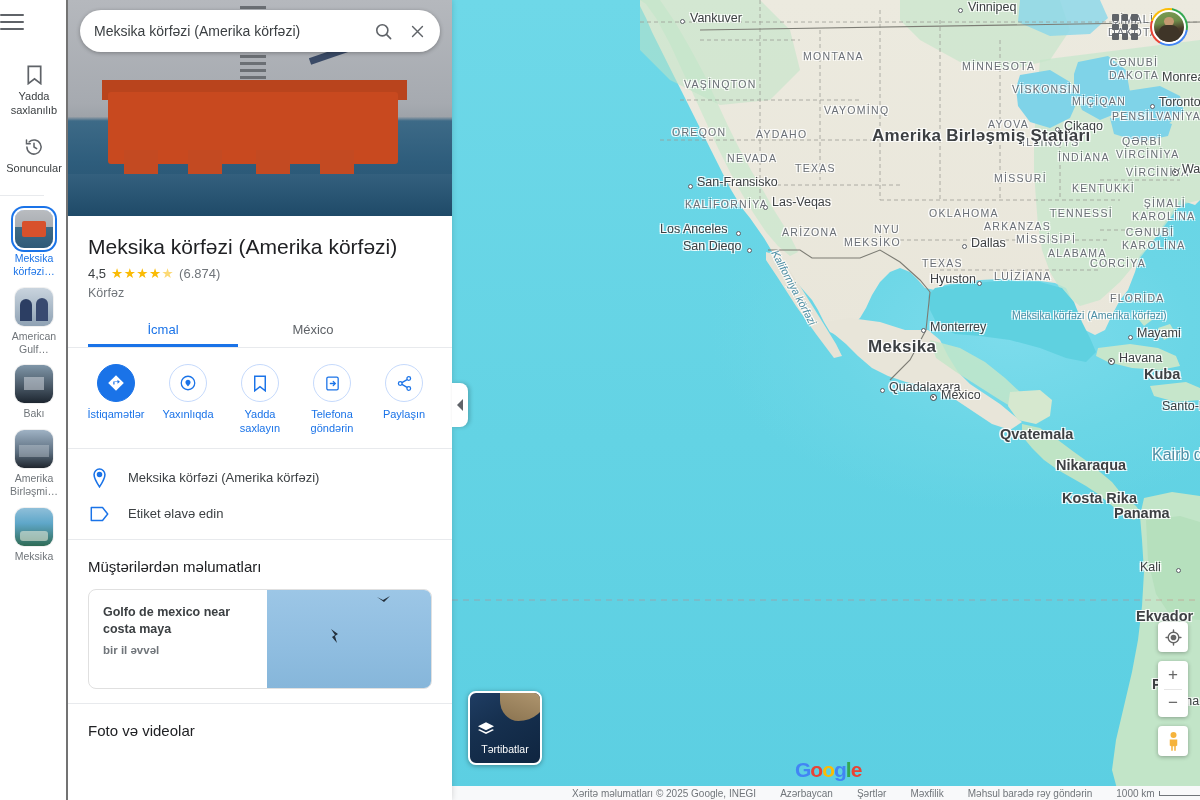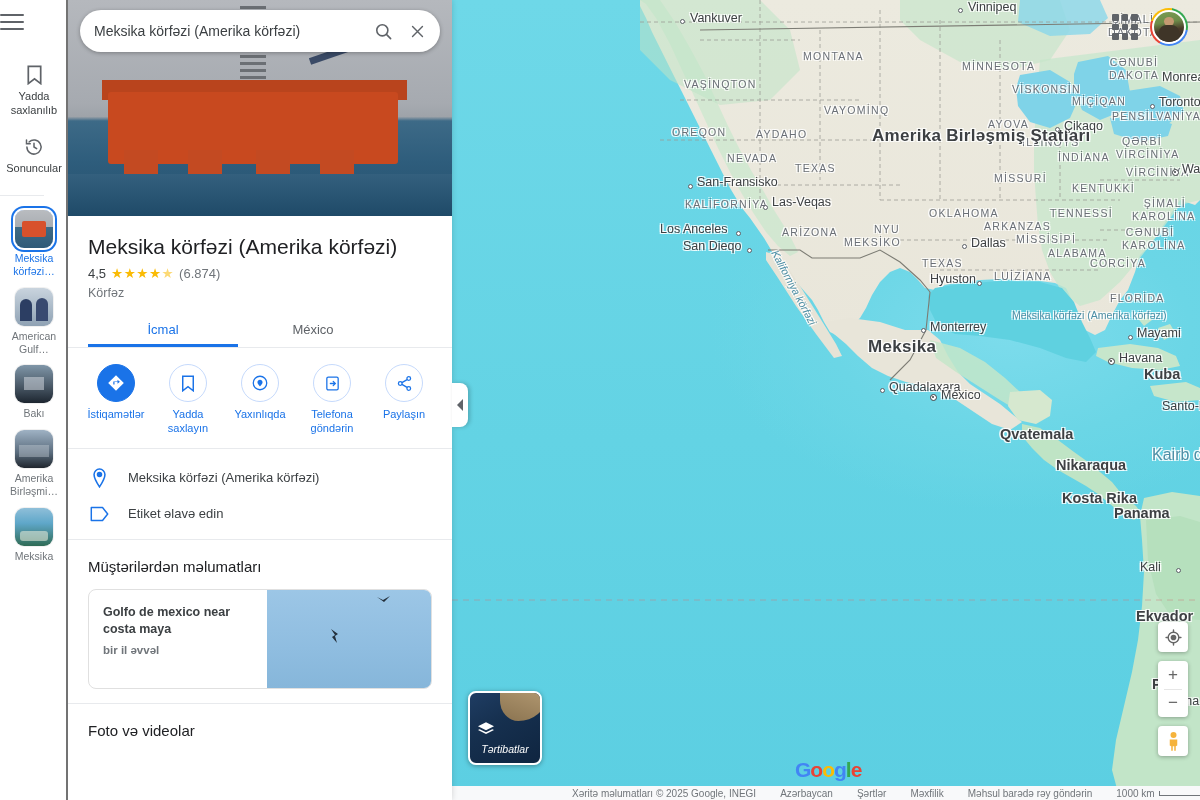--- a/index.html
+++ b/index.html
@@ -96,21 +96,21 @@
   .layers-card .sat-land {
     position:absolute; right:-6px; top:-6px; width:46px; height:34px;
     background: linear-gradient(200deg,#b59b73,#8a7350);
     border-radius: 0 0 60% 40%/0 0 70% 60%;
   }
   .layers-card .lay-ic {
     position: absolute; left: 8px; bottom: 27px; width: 16px; height: 14px; color:#fff;
   }
   .layers-card .lay-tx {
     position: absolute; left: 0; right: 0; bottom: 8px; text-align: center;
-    color: #fff; font-size: 10.5px; font-style: italic;
+    color: #fff; font-size: 10.5px;
   }
   .google-wm {
     position: absolute; left: 795px; bottom: 18px; font-size: 21px; font-weight: bold;
     letter-spacing: -1px; user-select: none;
   }
   .google-wm span:nth-child(1){color:#4285f4}
   .google-wm span:nth-child(2){color:#ea4335}
   .google-wm span:nth-child(3){color:#fbbc05}
   .google-wm span:nth-child(4){color:#4285f4}
   .google-wm span:nth-child(5){color:#34a853}
@@ -601,34 +601,34 @@
           <div class="circ">
             <svg width="18" height="18" viewBox="0 0 24 24" fill="currentColor">
               <path d="M12 1.6l10.4 10.4L12 22.4 1.6 12z" fill="currentColor"></path>
               <path d="M10 14v-3.2h4V13l3.2-2.6L14 7.8V10h-5.6v4z" fill="#1a73e8"></path>
             </svg>
           </div>
           <div class="alab">İstiqamətlər</div>
         </div>
         <div class="act">
           <div class="circ">
-            <svg width="14" height="17" viewBox="0 0 17 21" fill="none" stroke="currentColor" stroke-width="1.8">
-              <path d="M2 1.5h13v18l-6.5-5-6.5 5z"></path>
-            </svg>
-          </div>
-          <div class="alab">Yadda saxlayın</div>
+            <svg width="18" height="18" viewBox="0 0 24 24" fill="none" stroke="currentColor" stroke-width="1.7">
+              <circle cx="12" cy="12" r="9"></circle>
+              <path d="M12 7.5c1.9 0 3.4 1.5 3.4 3.4 0 2.3-3.4 5.6-3.4 5.6s-3.4-3.3-3.4-5.6c0-1.9 1.5-3.4 3.4-3.4z" fill="currentColor" stroke="none"></path>
+            </svg>
+          </div>
+          <div class="alab">Yaxınlıqda</div>
         </div>
         <div class="act">
           <div class="circ">
-            <svg width="18" height="18" viewBox="0 0 24 24" fill="none" stroke="currentColor" stroke-width="1.7">
-              <circle cx="12" cy="12" r="9"></circle>
-              <path d="M12 7.5c1.9 0 3.4 1.5 3.4 3.4 0 2.3-3.4 5.6-3.4 5.6s-3.4-3.3-3.4-5.6c0-1.9 1.5-3.4 3.4-3.4z" fill="currentColor" stroke="none"></path>
-            </svg>
-          </div>
-          <div class="alab">Yaxınlıqda</div>
+            <svg width="14" height="17" viewBox="0 0 17 21" fill="none" stroke="currentColor" stroke-width="1.8">
+              <path d="M2 1.5h13v18l-6.5-5-6.5 5z"></path>
+            </svg>
+          </div>
+          <div class="alab">Yadda saxlayın</div>
         </div>
         <div class="act">
           <div class="circ">
             <svg width="17" height="17" viewBox="0 0 24 24" fill="none" stroke="currentColor" stroke-width="1.8" stroke-linecap="round">
               <rect x="4" y="3" width="16" height="18" rx="2"></rect>
               <path d="M9 12h7M13 9l3 3-3 3"></path>
             </svg>
           </div>
           <div class="alab">Telefona göndərin</div>
         </div>

